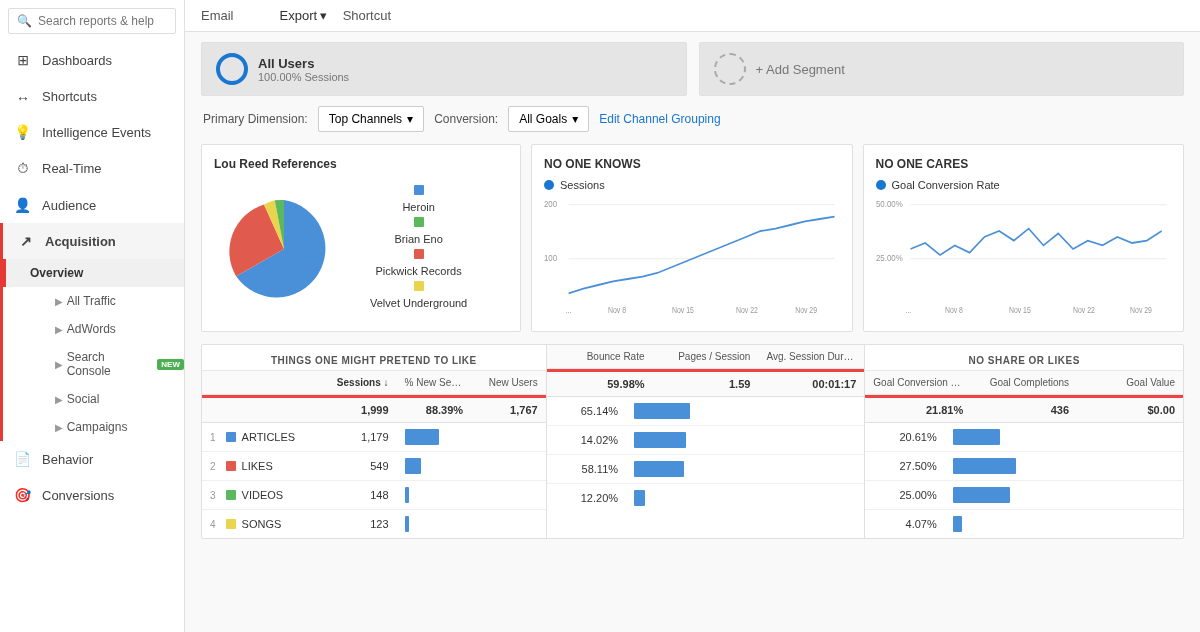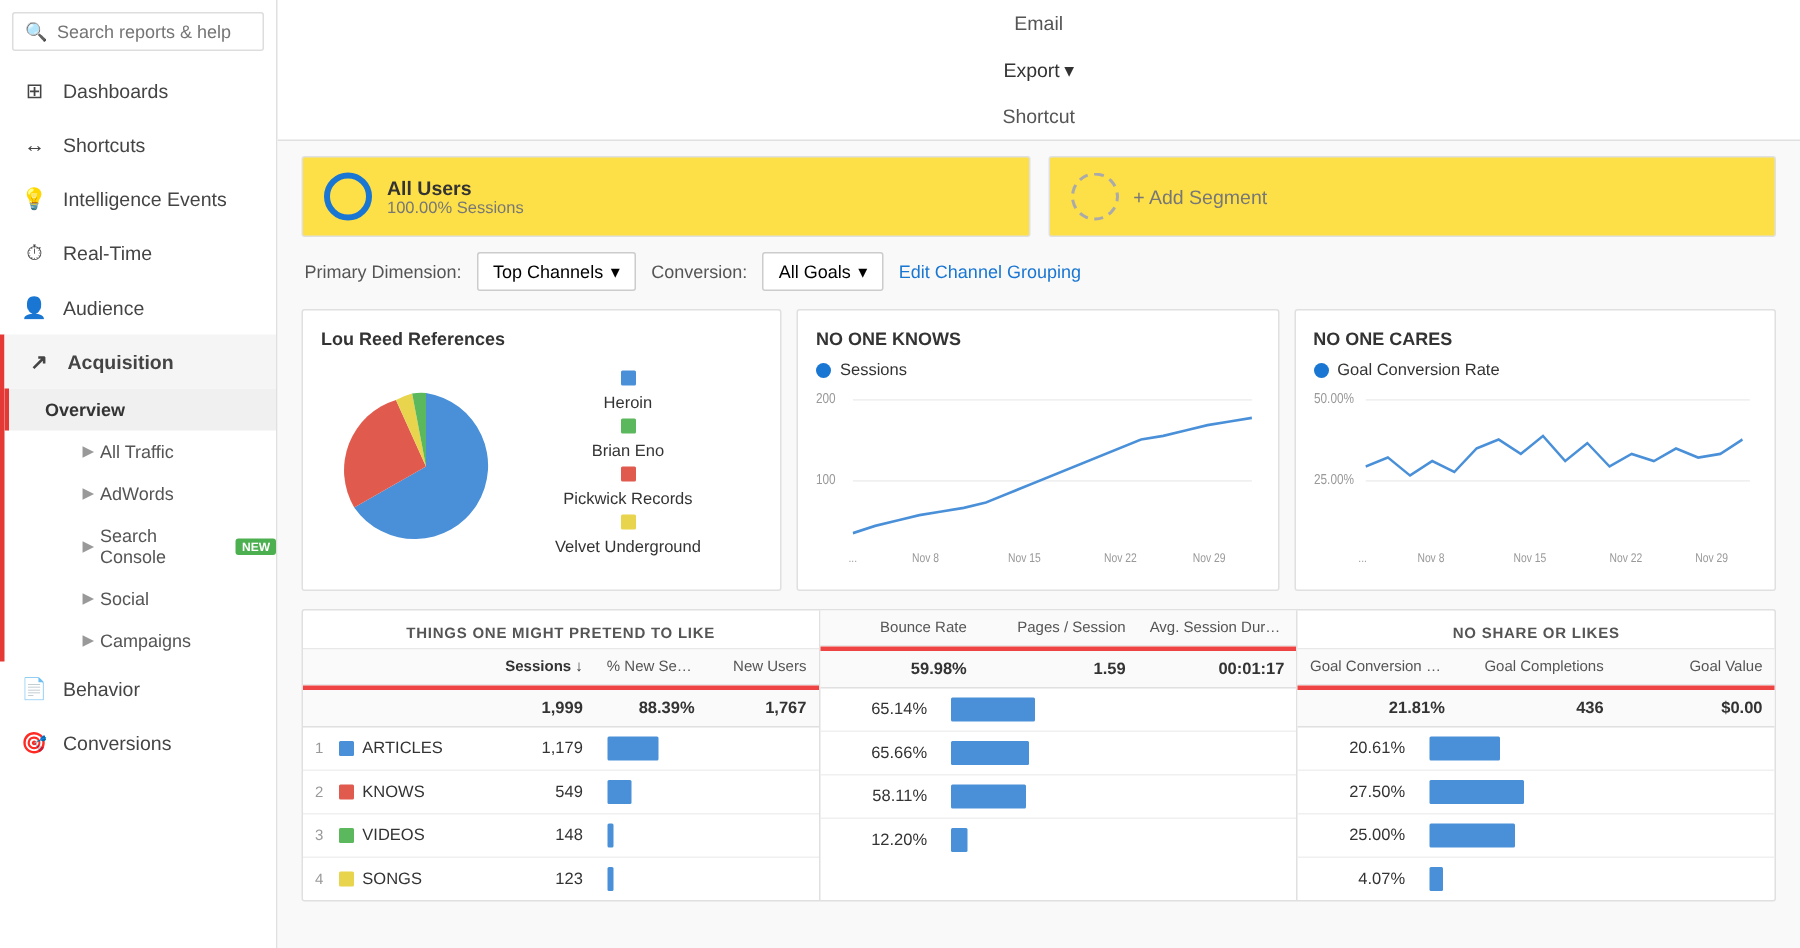--- a/index.html
+++ b/index.html
@@ -82,46 +82,46 @@
       flex-direction: column;
       overflow: hidden;
     }
     .top-bar {
       display: flex;
       align-items: center;
       padding: 8px 16px;
       border-bottom: 1px solid #e0e0e0;
       gap: 16px;
       font-size: 13px;
-      flex-direction: column;
     }
     .top-bar a { color: #555; text-decoration: none; cursor: pointer; }
     .export-btn {
       display: flex;
       align-items: center;
       gap: 3px;
       cursor: pointer;
+      margin-left: 30px;
     }
 
     .content-area {
       flex: 1;
       overflow-y: auto;
       padding: 10px 16px;
       background: #f9f9f9;
     }
 
     
     .segment-row {
       display: flex;
       gap: 12px;
       margin-bottom: 10px;
     }
     .segment-box {
       flex: 1;
-      background: #fde047;
+      background: #e5e5e5;
       border: 1px solid #e0e0e0;
       border-radius: 2px;
       padding: 10px 14px;
       display: flex;
       align-items: center;
       gap: 10px;
     }
     .segment-circle {
       width: 32px;
       height: 32px;
@@ -552,21 +552,21 @@
     <div class="cell">1,179</div>
     <div class="bar-cell">
       <div class="bar-bg" style="width:59%;"></div>
     </div>
     <div class="cell"></div>
   </div>
               <div class="table-row-data">
     <div class="cell name-col">
       <span class="row-num">2</span>
       <div class="row-color-box" style="background:#e05a4e;"></div>
-      <span class="row-label">KNOWS</span>
+      <span class="row-label">LIKES</span>
     </div>
     <div class="cell">549</div>
     <div class="bar-cell">
       <div class="bar-bg" style="width:28%;"></div>
     </div>
     <div class="cell"></div>
   </div>
               <div class="table-row-data">
     <div class="cell name-col">
       <span class="row-num">3</span>
@@ -614,21 +614,21 @@
           <div id="table-rows-s2">
               <div class="table-row-data">
     <div class="cell">65.14%</div>
     <div class="bar-cell">
       <div class="bar-bg" style="width:88%;"></div>
     </div>
     <div class="cell"></div>
     <div class="cell"></div>
   </div>
               <div class="table-row-data">
-    <div class="cell">65.66%</div>
+    <div class="cell">14.02%</div>
     <div class="bar-cell">
       <div class="bar-bg" style="width:82%;"></div>
     </div>
     <div class="cell"></div>
     <div class="cell"></div>
   </div>
               <div class="table-row-data">
     <div class="cell">58.11%</div>
     <div class="bar-cell">
       <div class="bar-bg" style="width:79%;"></div>

